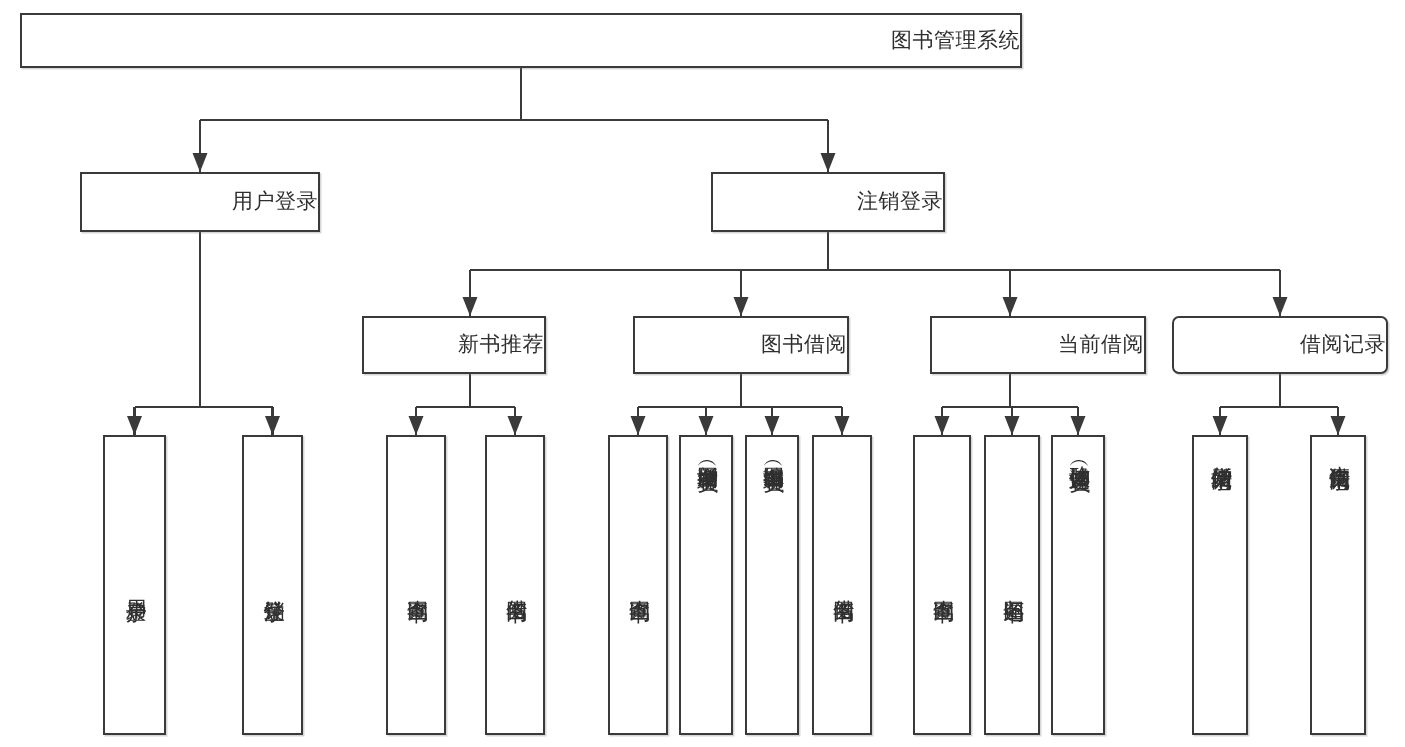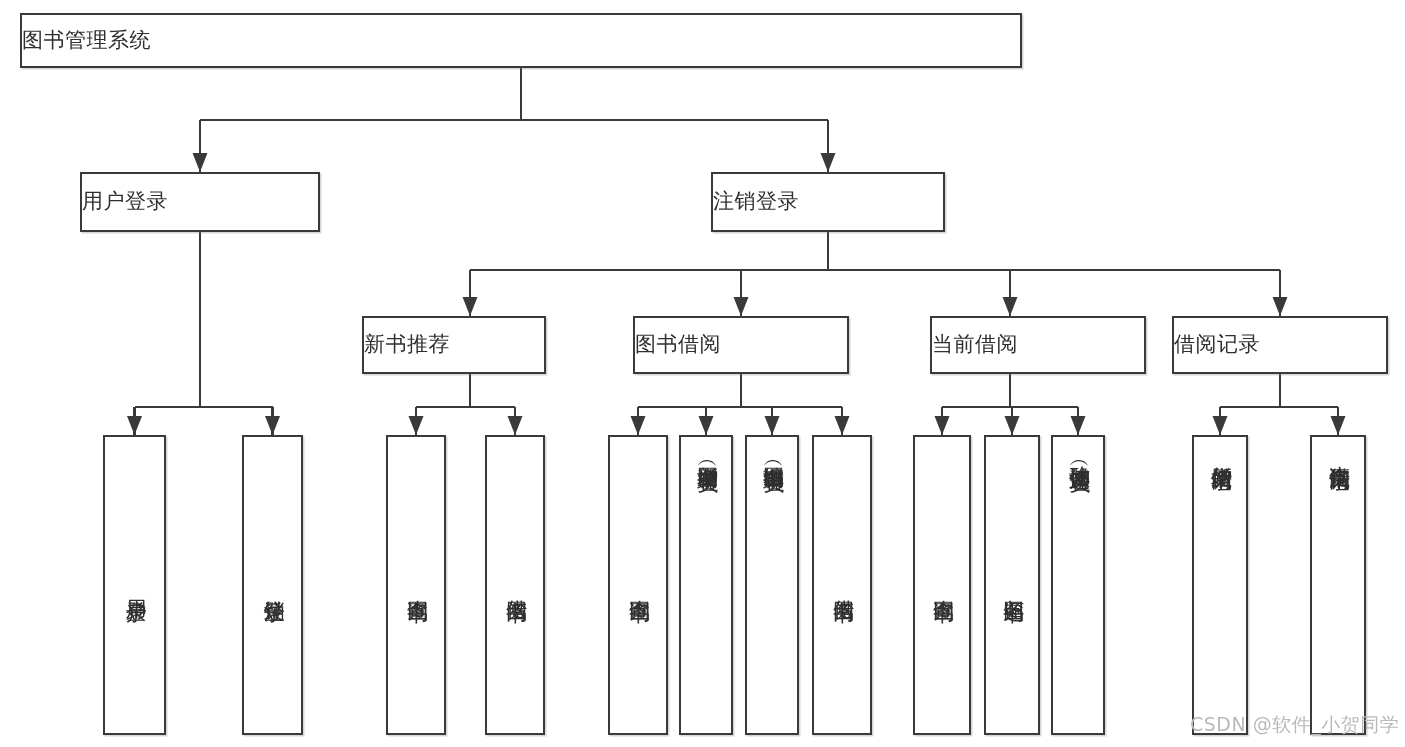--- a/index.html
+++ b/index.html
@@ -28,21 +28,21 @@
     background: #ffffff;
     border: 2.5px solid #3a3a3a;
     box-shadow: 1.5px 1.5px 0 rgba(120,120,120,0.30);
   }
   .node-label-h {
     position: absolute;
     left: 0;
     right: 0;
     top: 50%;
     transform: translateY(-50%);
-    text-align: left;
+    text-align: right;
     color: #2f2f2f;
     font-size: 21px;
     line-height: 1.1;
     letter-spacing: 0.5px;
     white-space: nowrap;
   }
   .node-label-v {
     position: absolute;
     left: 50%;
     transform: translateX(-50%);
@@ -149,21 +149,21 @@
       </div>
       <div class="node-box" style="left: 362px; top: 316px; width: 184px; height: 58px;">
         <div class="node-label-h">新书推荐</div>
       </div>
       <div class="node-box" style="left: 633px; top: 316px; width: 216px; height: 58px;">
         <div class="node-label-h">图书借阅</div>
       </div>
       <div class="node-box" style="left: 902px; top: 316px; width: 216px; height: 58px; margin-left: 28px;">
         <div class="node-label-h">当前借阅</div>
       </div>
-      <div class="node-box" style="left: 1172px; top: 316px; width: 216px; height: 58px;">
+      <div class="node-box" style="left: 1172px; top: 316px; width: 216px; height: 58px; border-radius: 7px;">
         <div class="node-label-h">借阅记录</div>
       </div>
       <div class="node-box" style="left: 103px; top: 435px; width: 63px; height: 300px;">
         <div class="node-label-v vcentered">用户登录</div>
       </div>
       <div class="node-box" style="left: 242px; top: 435px; width: 61px; height: 300px;">
         <div class="node-label-v vcentered">注销登录</div>
       </div>
       <div class="node-box" style="left: 386px; top: 435px; width: 60px; height: 300px;">
         <div class="node-label-v vcentered">查询图书</div>
@@ -192,14 +192,13 @@
       <div class="node-box" style="left: 1051px; top: 435px; width: 54px; height: 300px;">
         <div class="node-label-v">确认归还（管理员）</div>
       </div>
       <div class="node-box" style="left: 1192px; top: 435px; width: 56px; height: 300px;">
         <div class="node-label-v">新增借阅记录</div>
       </div>
       <div class="node-box" style="left: 1310px; top: 435px; width: 56px; height: 300px;">
         <div class="node-label-v">查询借阅记录</div>
       </div>
     </div>
-  <div id="watermark">CSDN @软件_小贺同学</div>
 </div>
 
 </body></html>

